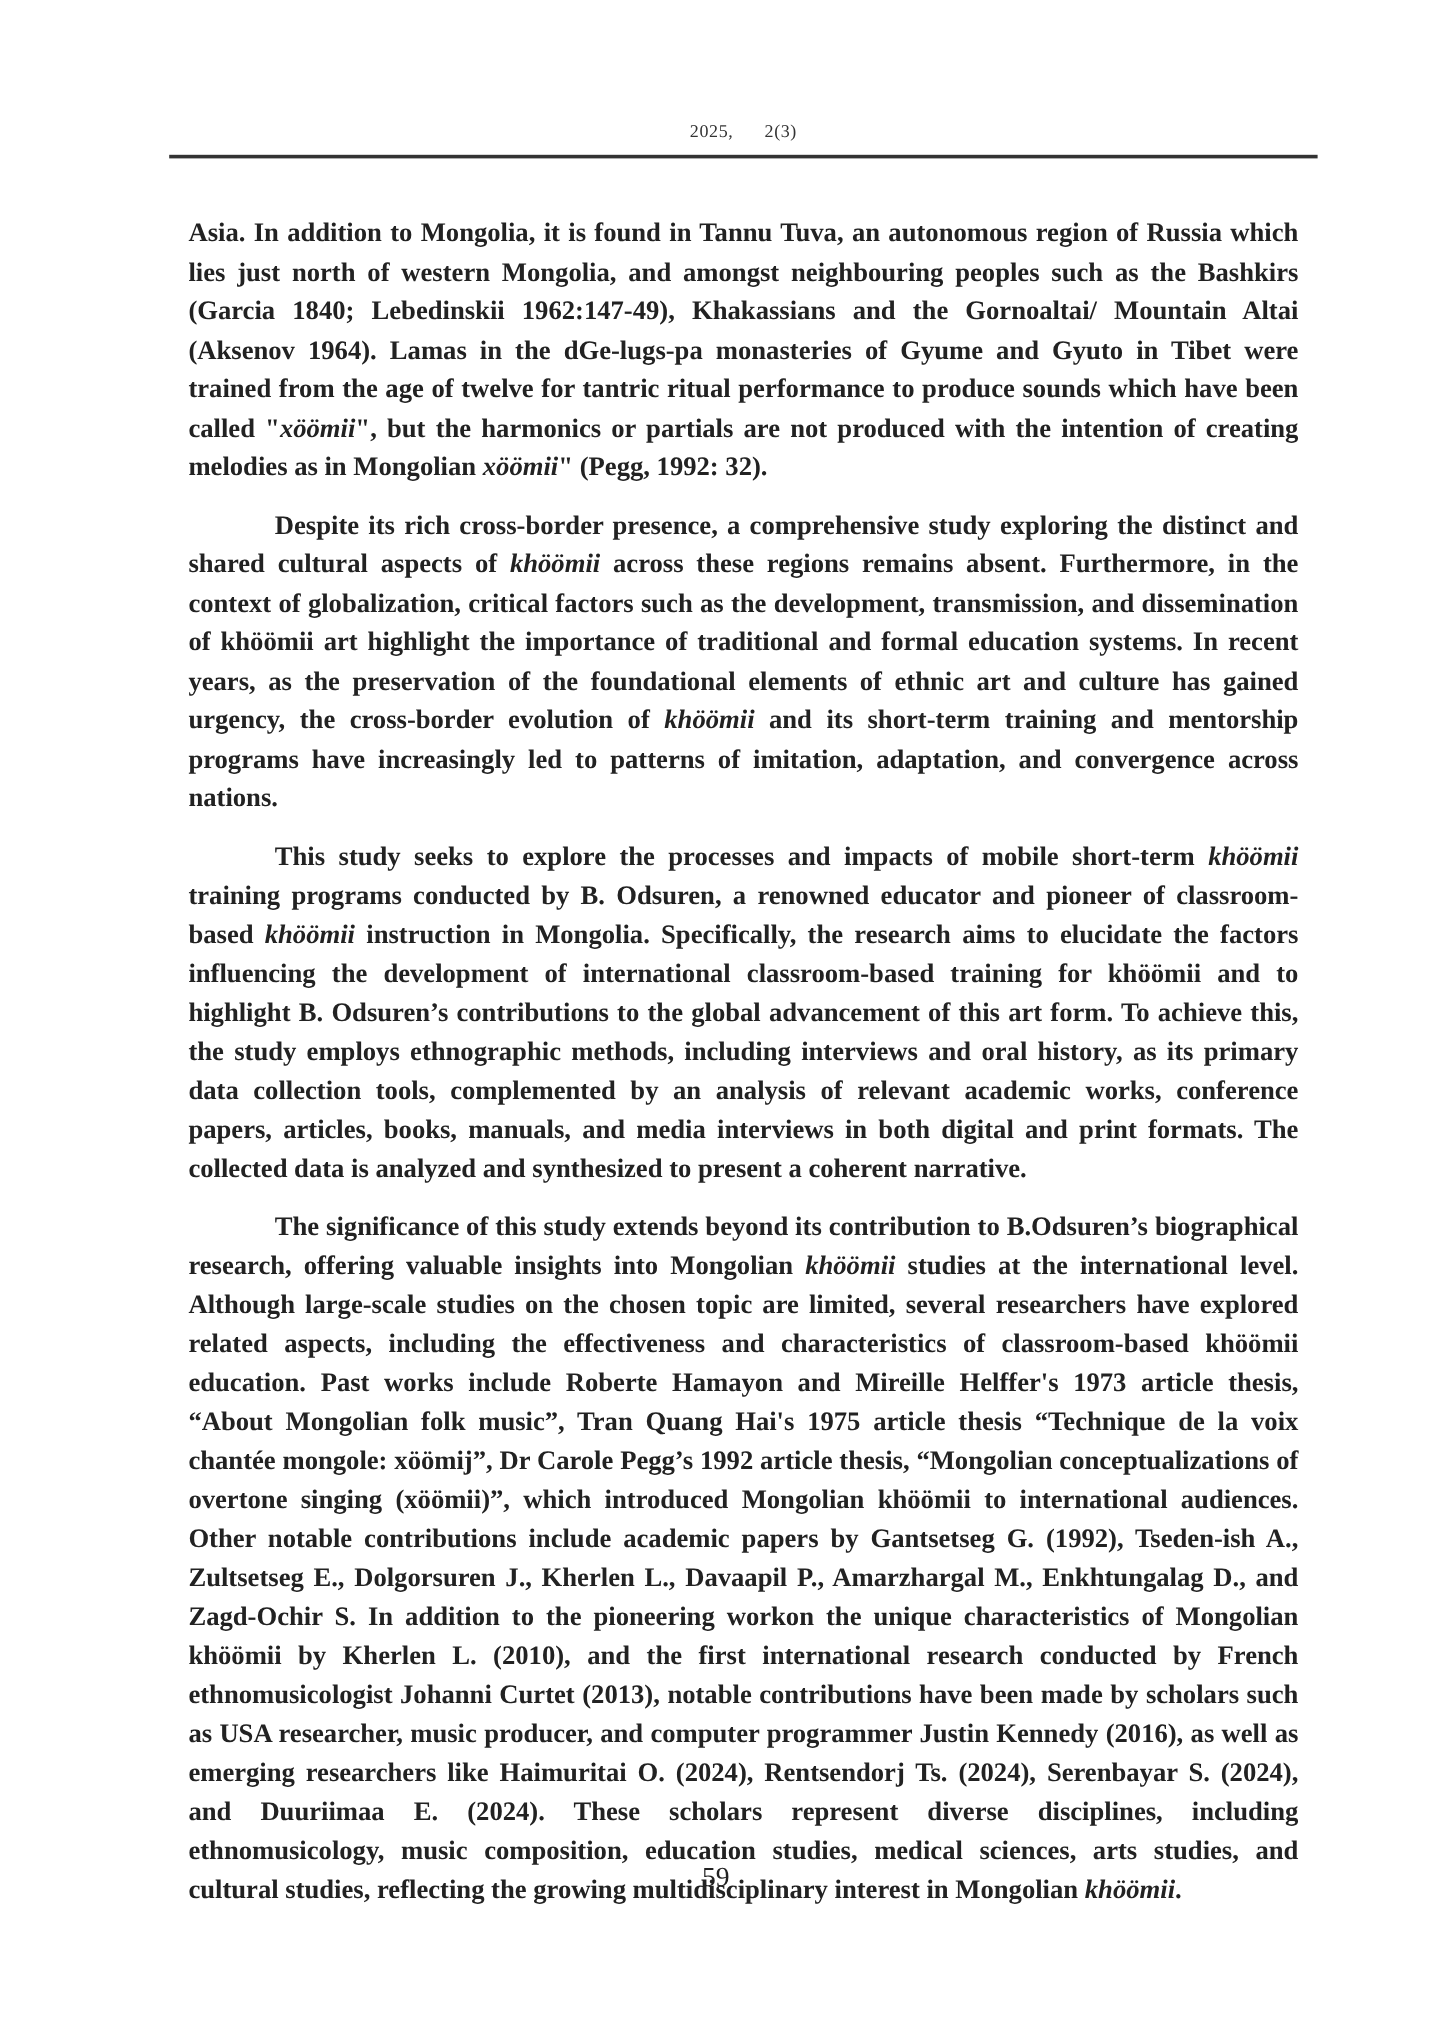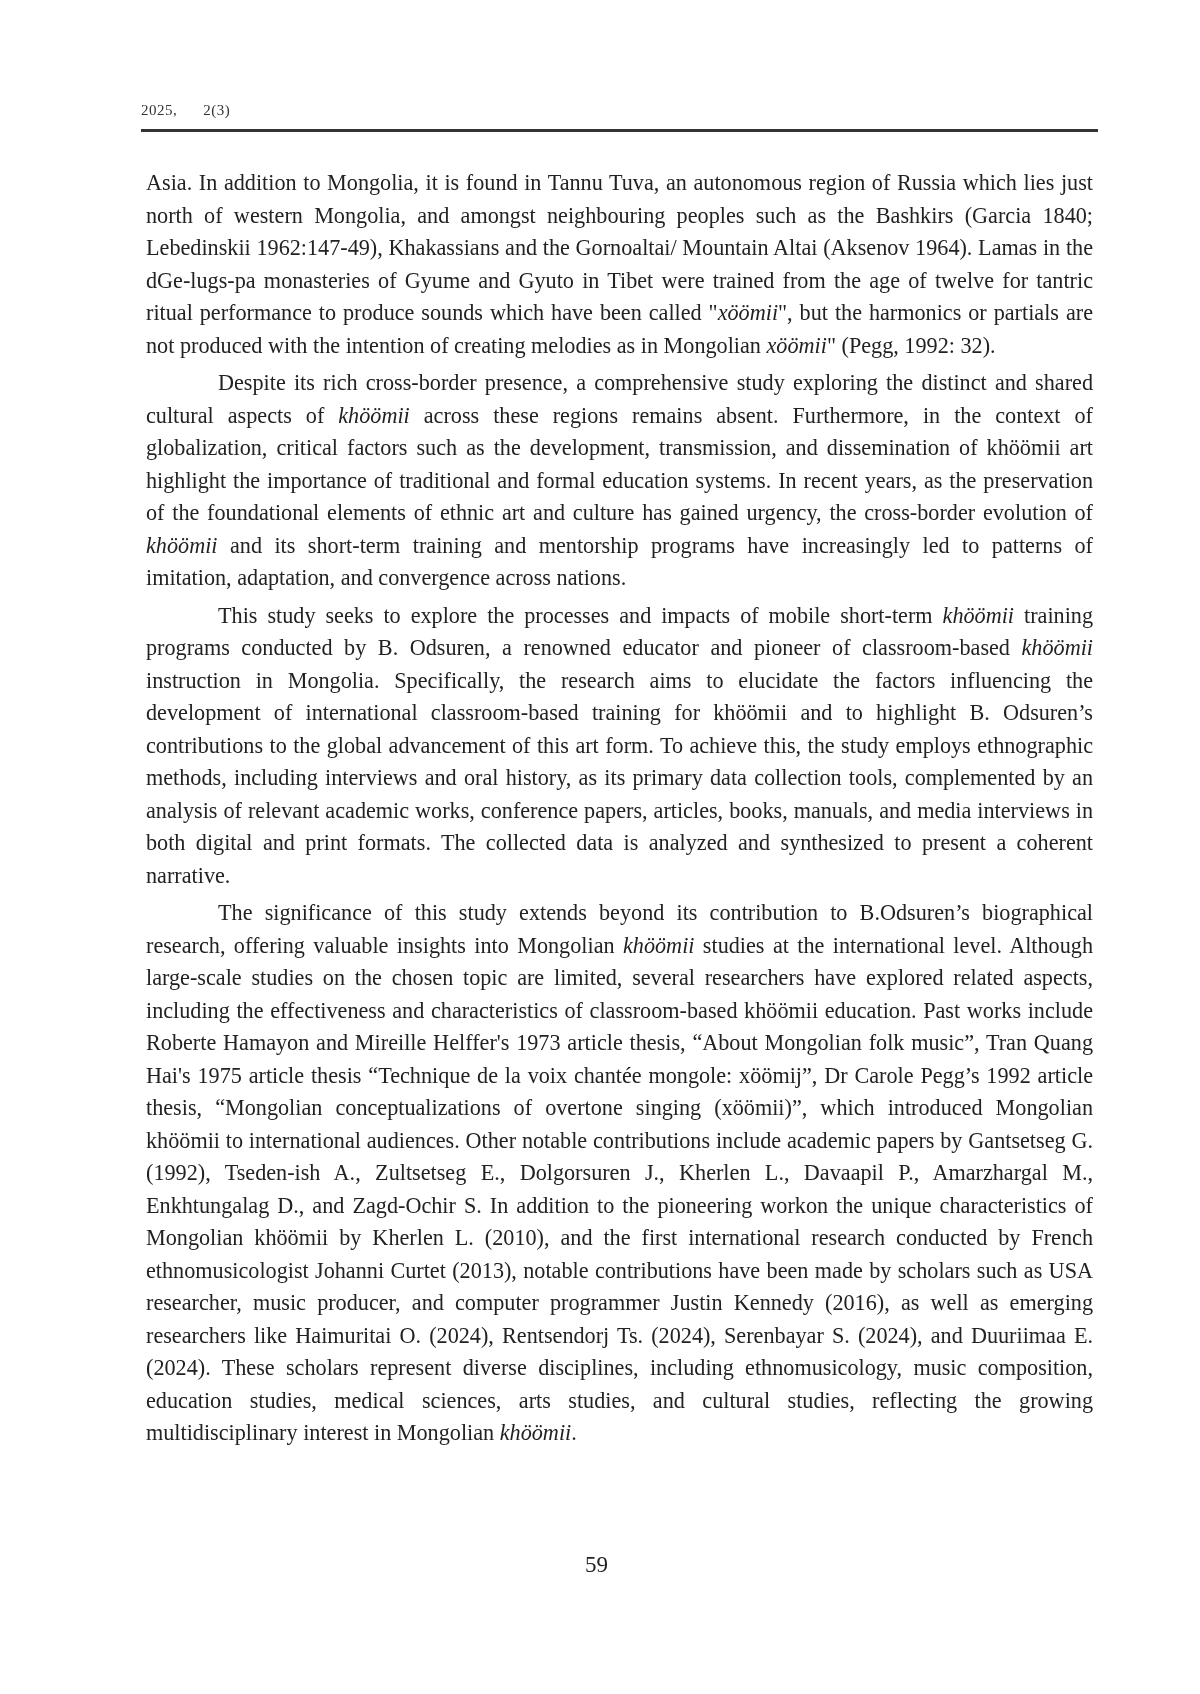--- a/index.html
+++ b/index.html
@@ -12,21 +12,21 @@
       height: 1694px;
       position: relative;
       overflow: hidden;
       color: #222222;
     }
     .running-header {
       position: absolute;
       left: 141px;
       top: 102px;
       width: 957px;
-      text-align: left;
+      text-align: center;
       font-family: "Liberation Serif", "DejaVu Serif", serif;
       font-size: 15px;
       letter-spacing: 0.5px;
       color: #333333;
     }
     .running-header .sep {
       display: inline-block;
       width: 26px;
     }
     .header-rule {
@@ -42,21 +42,22 @@
       left: 141px;
       top: 162px;
       width: 957px;
       font-family: "Liberation Serif", "DejaVu Serif", serif;
       font-size: 22.2px;
       line-height: 32.5px;
       text-align: justify;
       color: #222222;
     }
     .body-text p {
-      margin: 5px;
+      margin: 16px;
+      font-weight: bold;
     }
     .body-text p.indent {
       text-indent: 72px;
     }
     .body-text em {
       font-style: italic;
     }
     .page-number {
       position: absolute;
       left: 585px;

